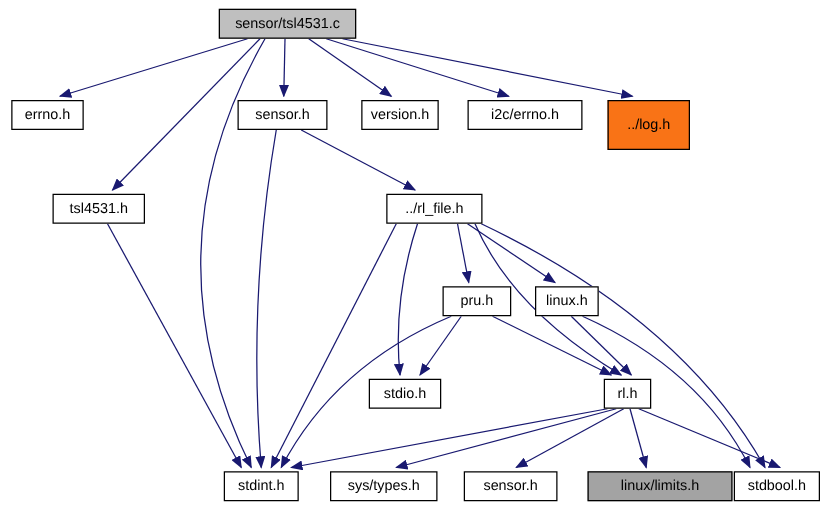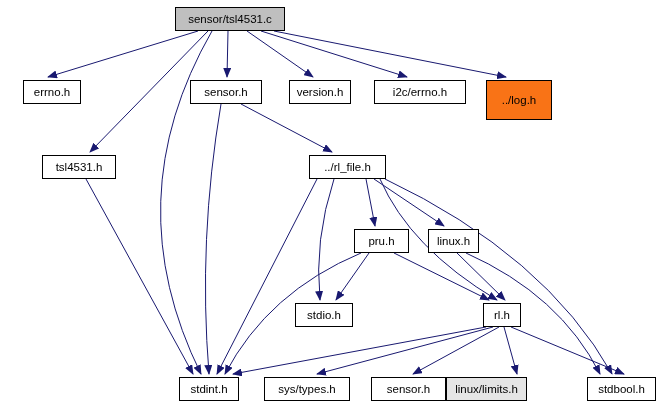--- a/index.html
+++ b/index.html
@@ -66,29 +66,29 @@
       <path d="M 361 253 Q 268 292 225 374" fill="none" stroke="#191970" stroke-width="1" marker-end="url(#arrowhead)"></path>
       <path d="M 457 253 L 505 300" fill="none" stroke="#191970" stroke-width="1" marker-end="url(#arrowhead)"></path>
       <path d="M 466 253 Q 560 295 600 374" fill="none" stroke="#191970" stroke-width="1" marker-end="url(#arrowhead)"></path>
       <path d="M 486 327 L 233 374" fill="none" stroke="#191970" stroke-width="1" marker-end="url(#arrowhead)"></path>
       <path d="M 493 327 L 317 374" fill="none" stroke="#191970" stroke-width="1" marker-end="url(#arrowhead)"></path>
       <path d="M 499 327 L 413 374" fill="none" stroke="#191970" stroke-width="1" marker-end="url(#arrowhead)"></path>
       <path d="M 504 327 L 517 374" fill="none" stroke="#191970" stroke-width="1" marker-end="url(#arrowhead)"></path>
       <path d="M 511 327 L 624 374" fill="none" stroke="#191970" stroke-width="1" marker-end="url(#arrowhead)"></path>
     </svg>
 <div class="node highlighted" style="left: 175px; top: 7px; width: 110px; height: 24px; border-color: rgb(0, 0, 0); background: rgb(191, 191, 191); color: rgb(0, 0, 0);">sensor/tsl4531.c</div>
-    <div class="node" style="left: 23px; top: 80px; width: 58px; height: 24px; border-color: rgb(0, 0, 0); background: rgb(255, 255, 255); color: rgb(0, 0, 0);">errno.h</div>
+    <div class="node" style="left: 9px; top: 80px; width: 58px; height: 24px; border-color: rgb(0, 0, 0); background: rgb(255, 255, 255); color: rgb(0, 0, 0);">errno.h</div>
     <div class="node" style="left: 190px; top: 80px; width: 72px; height: 24px; border-color: rgb(0, 0, 0); background: rgb(255, 255, 255); color: rgb(0, 0, 0);">sensor.h</div>
     <div class="node" style="left: 289px; top: 80px; width: 62px; height: 24px; border-color: rgb(0, 0, 0); background: rgb(255, 255, 255); color: rgb(0, 0, 0);">version.h</div>
     <div class="node" style="left: 374px; top: 80px; width: 92px; height: 24px; border-color: rgb(0, 0, 0); background: rgb(255, 255, 255); color: rgb(0, 0, 0);">i2c/errno.h</div>
     <div class="node" style="left: 486px; top: 80px; width: 66px; height: 40px; border-color: rgb(0, 0, 0); background: #f97316; color: rgb(0, 0, 0);">../log.h</div>
     <div class="node" style="left: 42px; top: 155px; width: 74px; height: 24px; border-color: rgb(0, 0, 0); background: rgb(255, 255, 255); color: rgb(0, 0, 0);">tsl4531.h</div>
     <div class="node" style="left: 354px; top: 229px; width: 55px; height: 24px; border-color: rgb(0, 0, 0); background: rgb(255, 255, 255); color: rgb(0, 0, 0);">pru.h</div>
     <div class="node" style="left: 309px; top: 155px; width: 77px; height: 24px; border-color: rgb(0, 0, 0); background: rgb(255, 255, 255); color: rgb(0, 0, 0);">../rl_file.h</div>
     <div class="node" style="left: 428px; top: 229px; width: 51px; height: 24px; border-color: rgb(0, 0, 0); background: rgb(255, 255, 255); color: rgb(0, 0, 0);">linux.h</div>
     <div class="node" style="left: 295px; top: 303px; width: 58px; height: 24px; border-color: rgb(0, 0, 0); background: rgb(255, 255, 255); color: rgb(0, 0, 0);">stdio.h</div>
     <div class="node" style="left: 483px; top: 303px; width: 38px; height: 24px; border-color: rgb(0, 0, 0); background: rgb(255, 255, 255); color: rgb(0, 0, 0);">rl.h</div>
     <div class="node" style="left: 179px; top: 377px; width: 60px; height: 24px; border-color: rgb(0, 0, 0); background: rgb(255, 255, 255); color: rgb(0, 0, 0);">stdint.h</div>
     <div class="node" style="left: 264px; top: 377px; width: 86px; height: 24px; border-color: rgb(0, 0, 0); background: rgb(255, 255, 255); color: rgb(0, 0, 0);">sys/types.h</div>
     <div class="node" style="left: 371px; top: 377px; width: 75px; height: 24px; border-color: rgb(0, 0, 0); background: rgb(255, 255, 255); color: rgb(0, 0, 0);">sensor.h</div>
-    <div class="node" style="left: 446px; top: 377px; width: 81px; height: 24px; border-color: rgb(0, 0, 0); background: #e5e5e5; color: rgb(0, 0, 0);">linux/limits.h</div>
+    <div class="node" style="left: 470px; top: 377px; width: 116px; height: 24px; border-color: rgb(0, 0, 0); background: #a3a3a3; color: rgb(0, 0, 0);">linux/limits.h</div>
     <div class="node" style="left: 587px; top: 377px; width: 69px; height: 24px; border-color: rgb(0, 0, 0); background: rgb(255, 255, 255); color: rgb(0, 0, 0);">stdbool.h</div>
   </div>
 
 </body></html>

